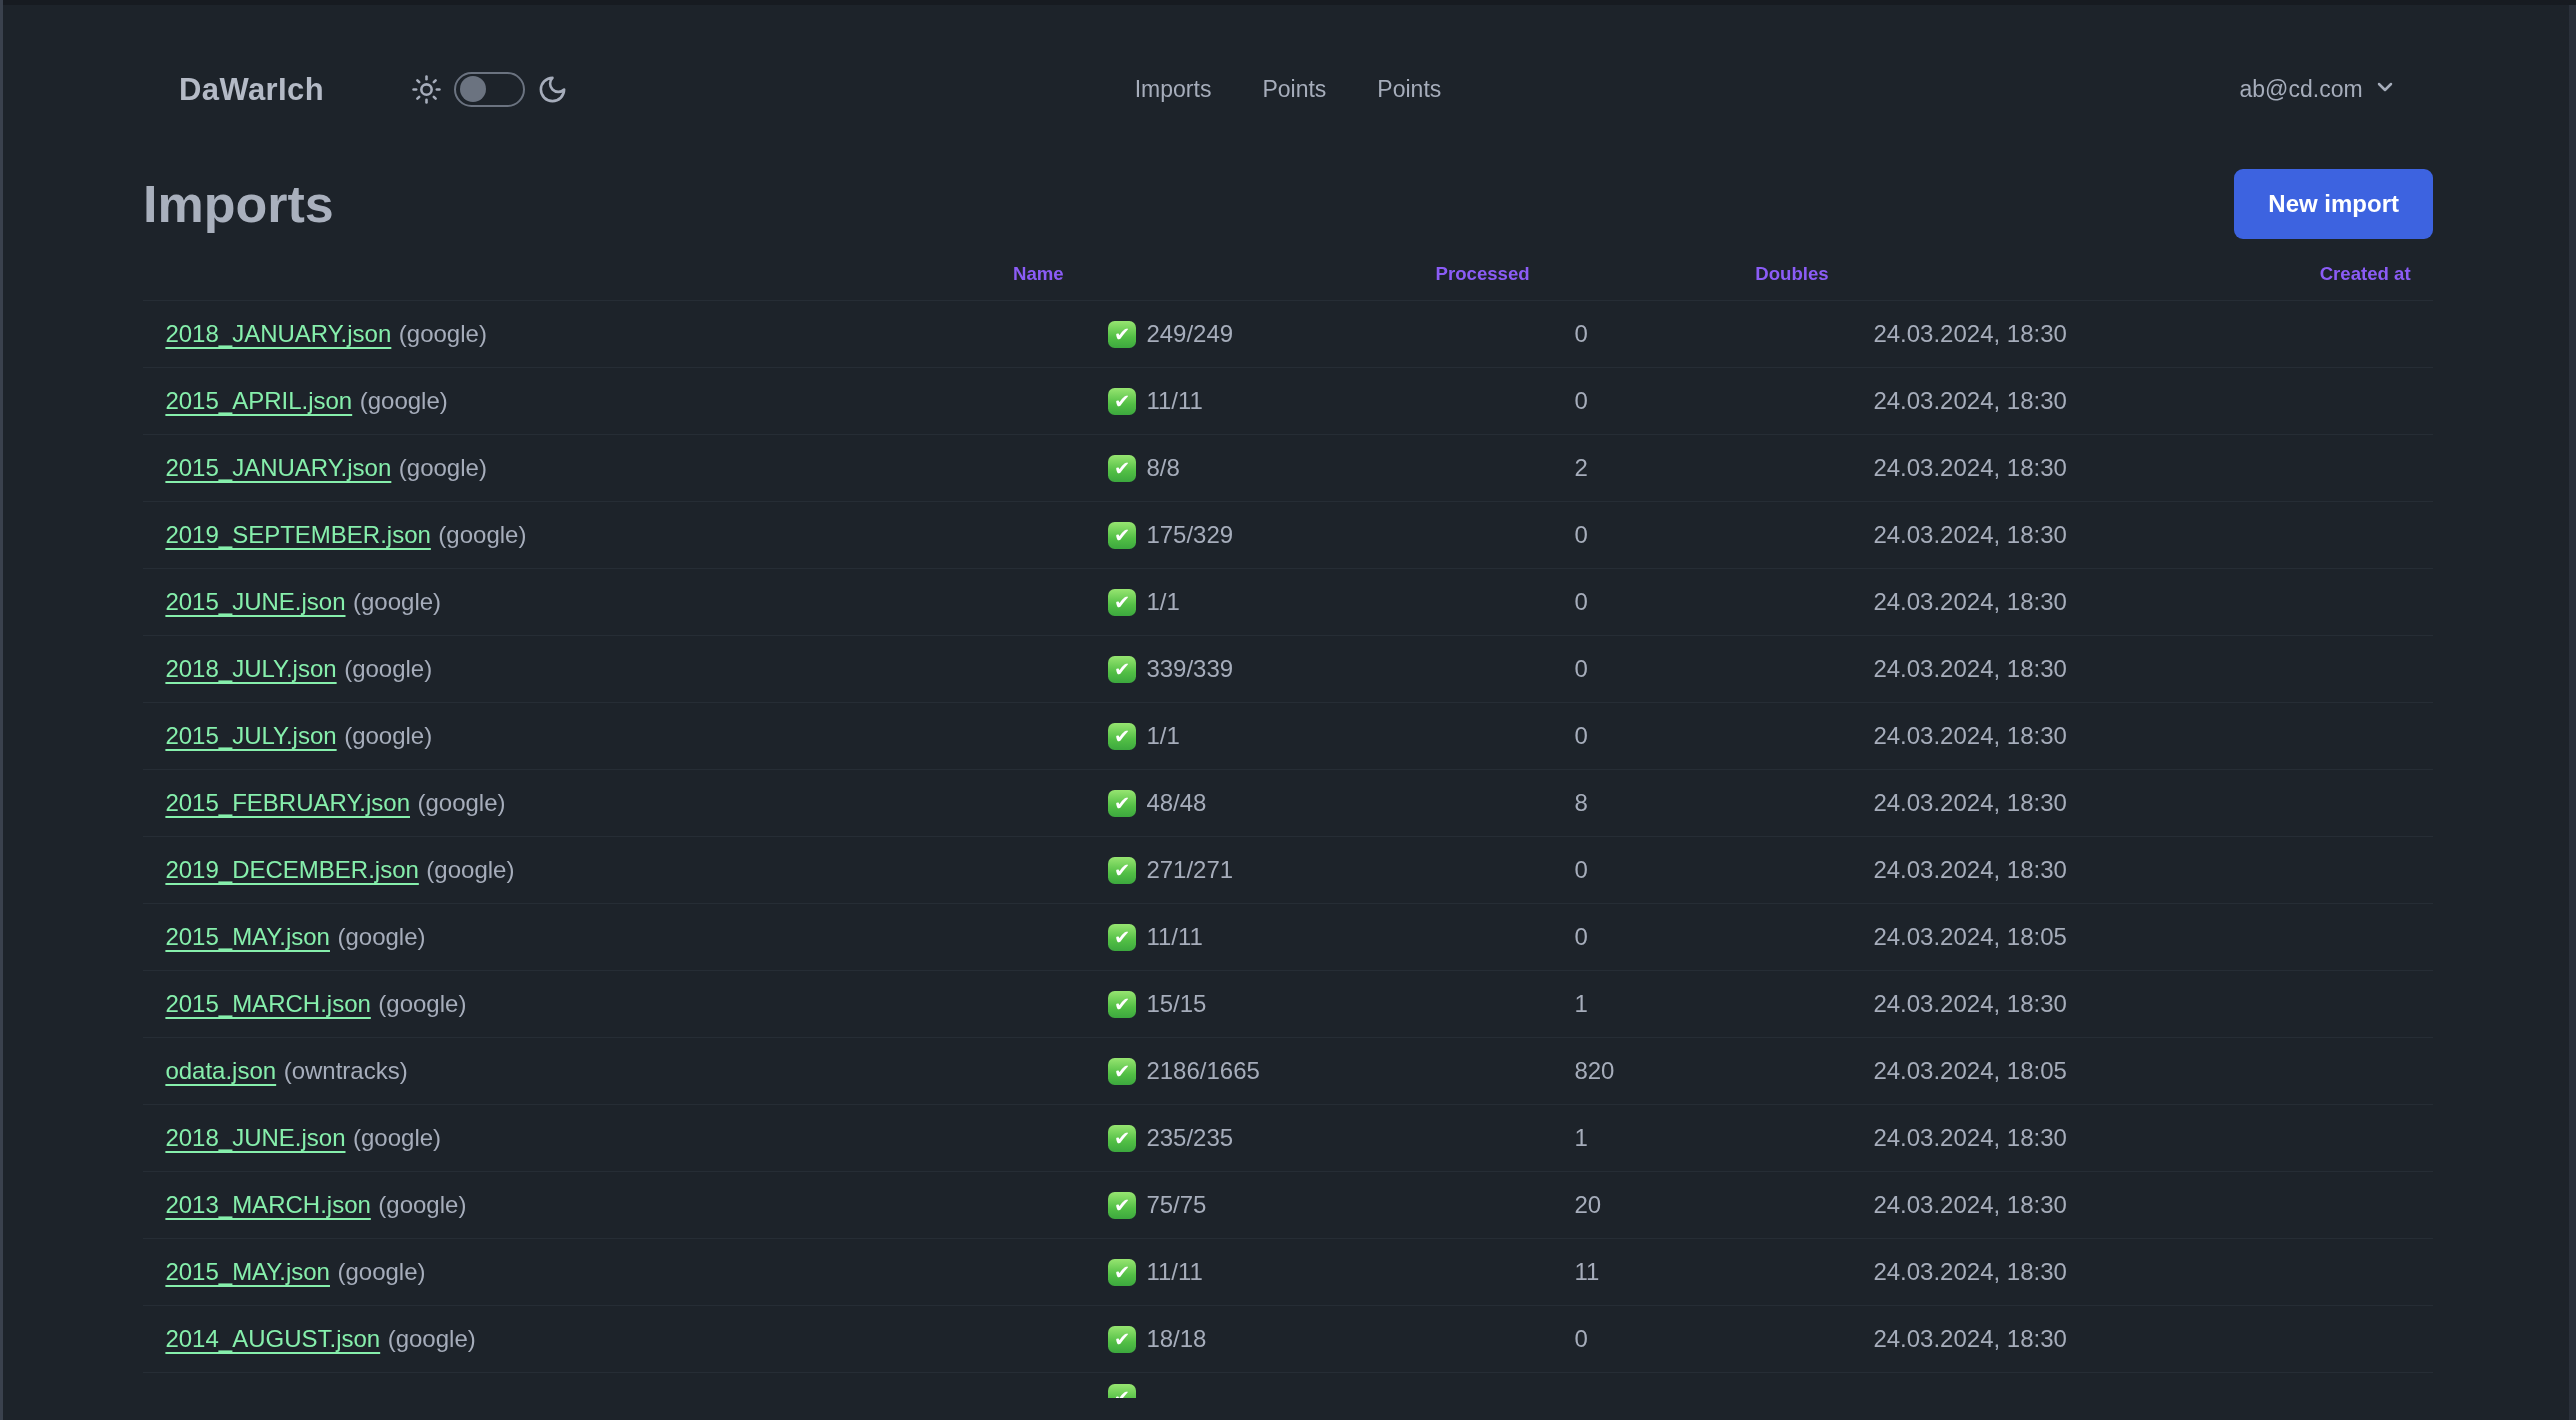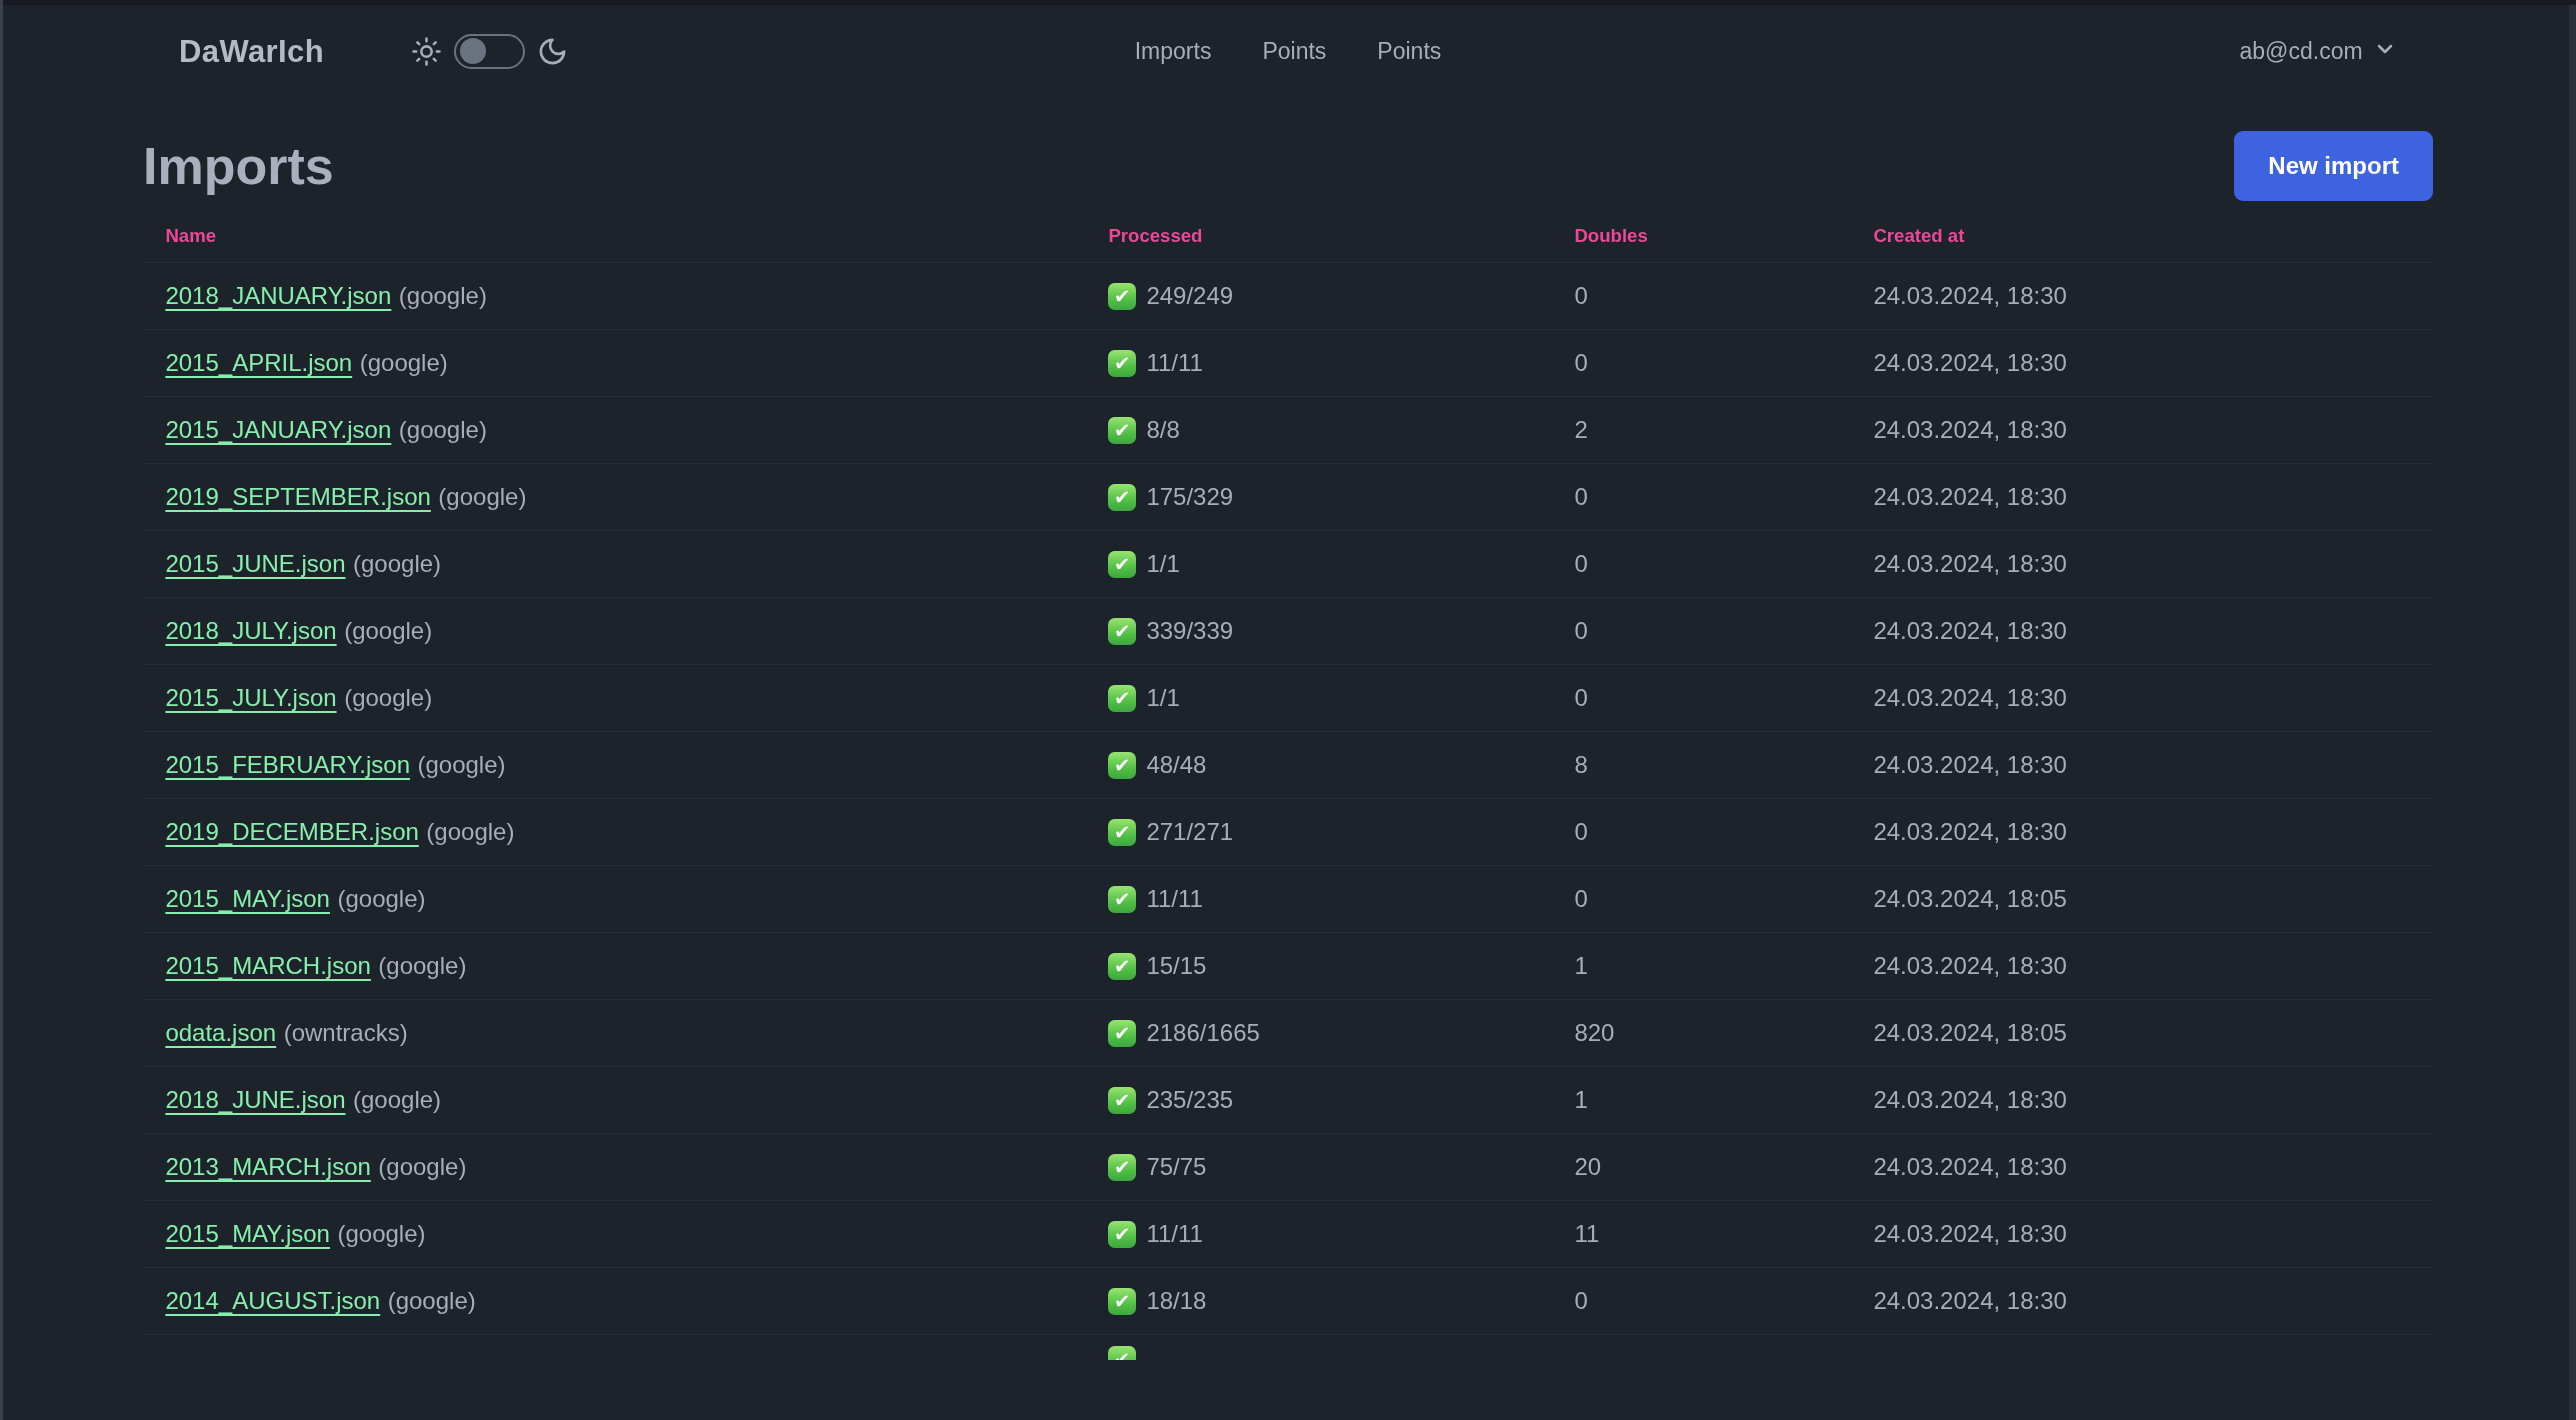--- a/index.html
+++ b/index.html
@@ -9,21 +9,21 @@
     background:#1d232a;color:#a6adbb;
     font-family:"Liberation Sans","DejaVu Sans",sans-serif;
   }
   .top-edge{position:absolute;top:0;left:0;width:2576px;height:4.5px;background:#171b21;}
   .left-edge{position:absolute;top:0;left:0;width:3px;height:1421px;background:#3a414d;z-index:5;}
   .scrollbar-track{position:absolute;top:4.5px;right:0;width:7.5px;height:1416px;background:#2a303a;z-index:5;}
 
   .container{width:2290px;margin:0 auto;}
 
   
-  .navbar{padding-top:12px;}
+  .navbar{padding-top:12px;margin-top:38px;}
   .nav-inner{position:relative;display:flex;align-items:center;height:79px;padding:0 36px;box-sizing:border-box;}
   .logo{font-size:31px;font-weight:700;color:#b4bac6;text-decoration:none;letter-spacing:0.4px;cursor:pointer;}
   .theme-toggle{display:flex;align-items:center;gap:12px;margin-left:87px;color:#a6adbb;cursor:pointer;}
   .theme-toggle svg{display:block;}
   .switch{display:inline-block;width:71px;height:35px;border:2.2px solid #6b7380;border-radius:19.4px;
     box-sizing:border-box;position:relative;background:transparent;}
   .switch .knob{position:absolute;left:3.7px;top:2.2px;width:26px;height:26px;border-radius:50%;background:#6b7380;}
   .nav-links{position:absolute;left:50%;transform:translateX(-50%);display:flex;gap:51px;}
   .nav-links a{color:#a6adbb;font-size:23px;text-decoration:none;cursor:pointer;}
   .user-menu{margin-left:auto;display:flex;align-items:center;gap:10.4px;color:#a6adbb;font-size:23px;cursor:pointer;justify-content:flex-end;}
@@ -37,21 +37,21 @@
     font-family:inherit;cursor:pointer;
   }
 
   
   table{width:100%;border-collapse:collapse;table-layout:fixed;}
   col.c-name{width:943px;}
   col.c-processed{width:466px;}
   col.c-doubles{width:299px;}
   col.c-created{width:582px;}
   thead th{
-    text-align:left;font-size:18.6px;line-height:21px;font-weight:700;color:#ec4899;
+    text-align:right;font-size:18.6px;line-height:21px;font-weight:700;color:#8b5cf6;
     padding:24px 22.4px 16.4px 22.4px;border-bottom:1.5px solid #262d35;
   }
   tbody td{
     height:66px;padding:0 22.4px;font-size:24px;color:#a6adbb;
     border-bottom:1.5px solid #262d35;vertical-align:middle;white-space:nowrap;overflow:hidden;
   }
   td a.file-link{color:#86efac;text-decoration:underline;text-underline-offset:4.5px;cursor:pointer;}
   .src{margin-left:7.5px;}
   .proc-wrap{display:flex;align-items:center;gap:10.4px;}
   .check{

